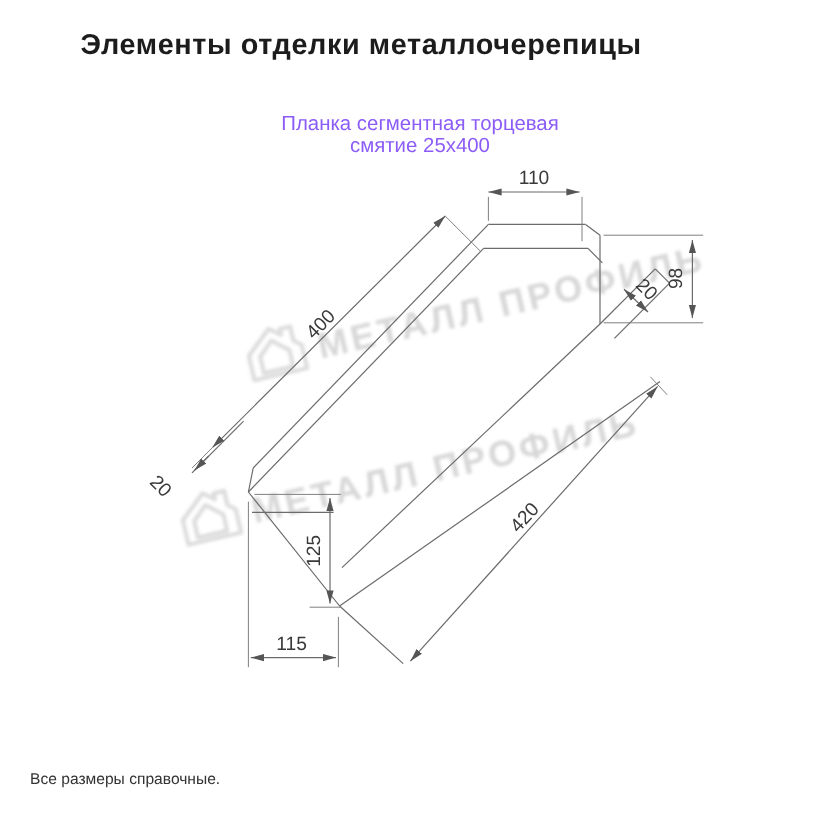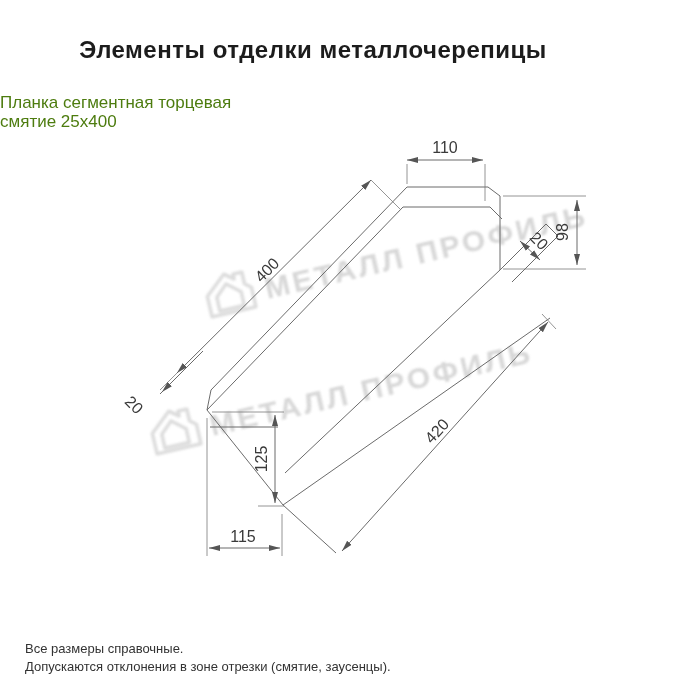--- a/index.html
+++ b/index.html
@@ -2,26 +2,26 @@
 <html><head>
 <meta charset="utf-8">
 <style>
   html,body{margin:0;padding:0;}
   body{
     width:700px;height:700px;background:#ffffff;position:relative;overflow:hidden;
     font-family:"Liberation Sans", sans-serif;
   }
   .page{position:absolute;inset:0;width:700px;height:700px;}
   .page-title{
-    position:absolute;top:24px;left:0;width:602px;margin:12px;
+    position:absolute;top:24px;left:0;width:602px;margin:0;
     text-align:center;font-size:24px;font-weight:bold;color:#1c1c1c;letter-spacing:0.5px;
   }
   .subtitle{
     position:absolute;top:93px;left:0;width:700px;
-    text-align:left;font-size:17px;color:#4d7c0f;line-height:19px;
+    text-align:center;font-size:17px;color:#8b5cf6;line-height:19px;
   }
   .drawing-svg{position:absolute;left:0;top:0;width:700px;height:700px;}
   .edge{stroke:#6b6b6b;stroke-width:1;fill:none;}
   .dimline{stroke:#6b6b6b;stroke-width:1;fill:none;}
   .extline{stroke:#7a7a7a;stroke-width:0.8;fill:none;}
   .dimtext{font-family:"Liberation Sans", sans-serif;font-size:16px;fill:#3a3a3a;}
   .wm{opacity:0.72;filter:blur(1.3px);}
   .wm-text{font-family:"Liberation Sans", sans-serif;font-size:30px;font-weight:bold;
     fill:#c8c8c8;letter-spacing:3px;}
   .wm-logo{stroke:#cfcfcf;stroke-width:3.5;fill:none;stroke-linejoin:round;}
@@ -131,16 +131,15 @@
     <g>
       <path class="extline" d="M 207,418 L 207,556"></path>
       <path class="extline" d="M 282,514 L 282,556"></path>
       <path class="dimline" d="M 209,548 L 280,548" marker-start="url(#arr)" marker-end="url(#arr)"></path>
       <text class="dimtext" x="243" y="542" text-anchor="middle">115</text>
     </g>
   </svg>
 
   <div class="footnote">
     <div>Все размеры справочные.</div>
-    <div>Допускаются отклонения в зоне отрезки (смятие, заусенцы).</div>
   </div>
 
 </div>
 
 </body></html>

